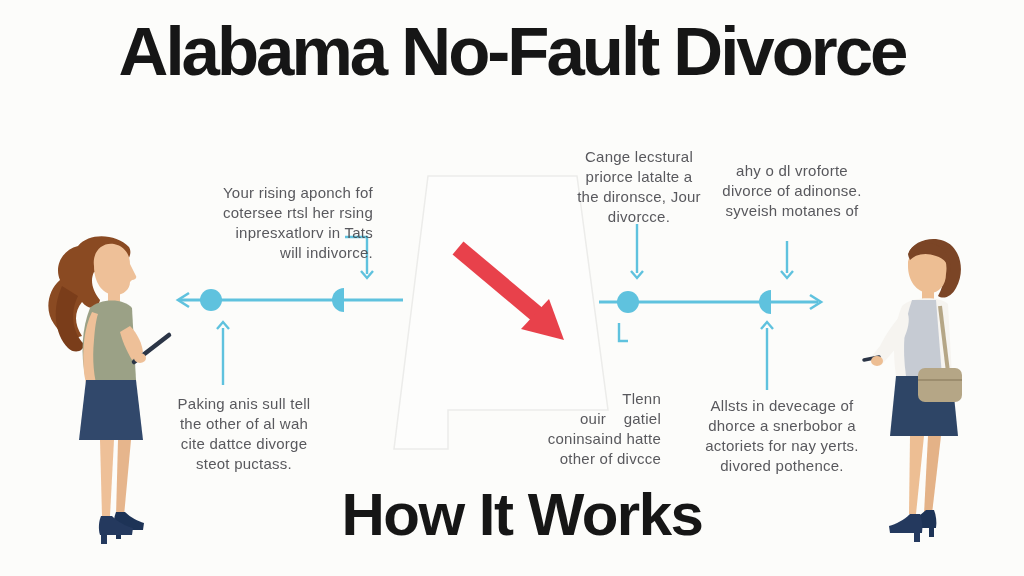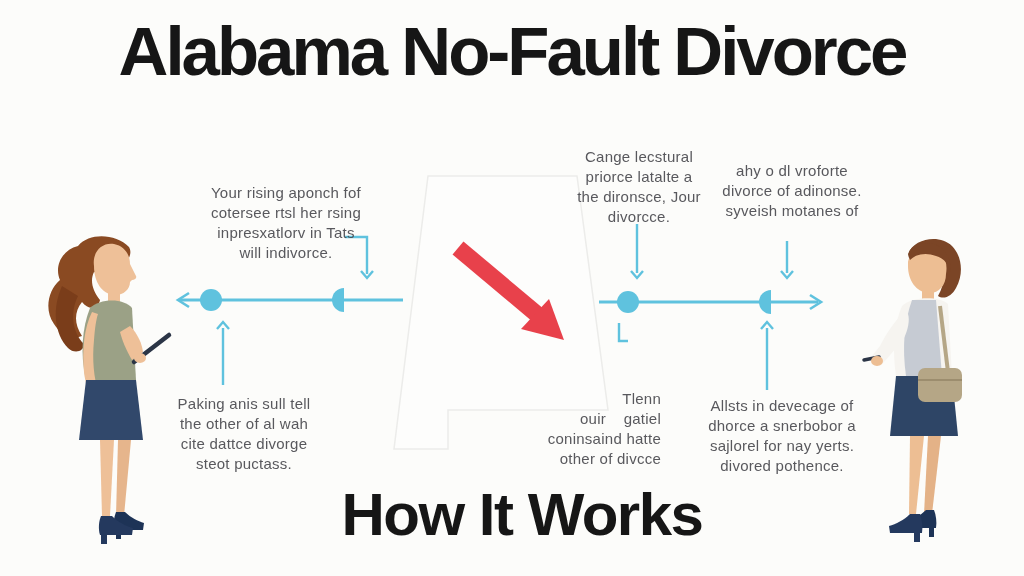--- a/index.html
+++ b/index.html
@@ -23,21 +23,21 @@
     font-size:60px;font-weight:800;letter-spacing:-1.5px;color:var(--title);
     white-space:nowrap;
     margin-left:10px;
   }
   .diagram{position:absolute;inset:0;}
   .note{
     position:absolute;color:var(--note);font-size:15px;line-height:1.34;
     letter-spacing:.25px;text-align:center;opacity:.92;
   }
   .nl{display:block;white-space:pre-wrap;}
-  .n1{left:191px;top:183px;width:190px;}
+  .n1{left:183px;top:183px;width:190px;text-align:right;}
   .n2{left:560px;top:147px;width:158px;}
   .n3{left:708px;top:161px;width:168px;}
   .n4{left:155px;top:394px;width:178px;}
   .n5{left:513px;top:389px;width:148px;text-align:right;}
   .n6{left:692px;top:396px;width:180px;}
   .figure{position:absolute;}
   .fig-left{left:28px;top:232px;width:150px;height:316px;}
   .fig-right{left:852px;top:236px;width:160px;height:310px;}
 </style>
 </head>
@@ -113,21 +113,21 @@
   </div>
   <div class="note n5">
     <span class="nl">Tlenn</span>
     <span class="nl">ouir    gatiel</span>
     <span class="nl">coninsaind hatte</span>
     <span class="nl">other of divcce</span>
   </div>
   <div class="note n6">
     <span class="nl">Allsts in devecage of</span>
     <span class="nl">dhorce a snerbobor a</span>
-    <span class="nl">sajlorel for nay yerts.</span>
+    <span class="nl">actoriets for nay yerts.</span>
     <span class="nl">divored pothence.</span>
   </div>
 
   <svg class="figure fig-left" viewBox="0 0 150 316">
     <g>
       <path d="M101,15 C88,2 62,0 50,14 C34,18 26,34 32,48 C20,58 16,78 26,92 C32,102 44,108 54,104 C46,92 46,80 54,70 C60,78 70,78 72,68 C64,58 62,48 66,40 C80,46 94,40 100,28 C103,22 103,19 101,15 Z" fill="#8a4a22"></path>
       <path d="M34,54 C24,76 26,102 40,116 C46,122 56,120 56,112 C44,100 42,80 50,64 Z" fill="#7a3d1a"></path>
     </g>
     <path d="M66,34 C64,20 74,10 86,12 C96,14 102,22 102,32 L108,44 C109,46 107,48 104,48 L102,50 C102,58 94,64 86,63 C74,62 66,50 66,34 Z" fill="#eec098"></path>
     <rect x="80" y="58" width="12" height="16" fill="#eec098"></rect>

